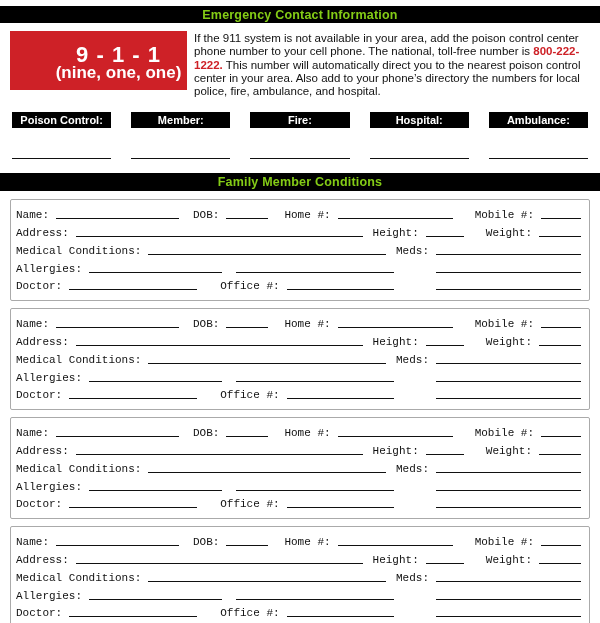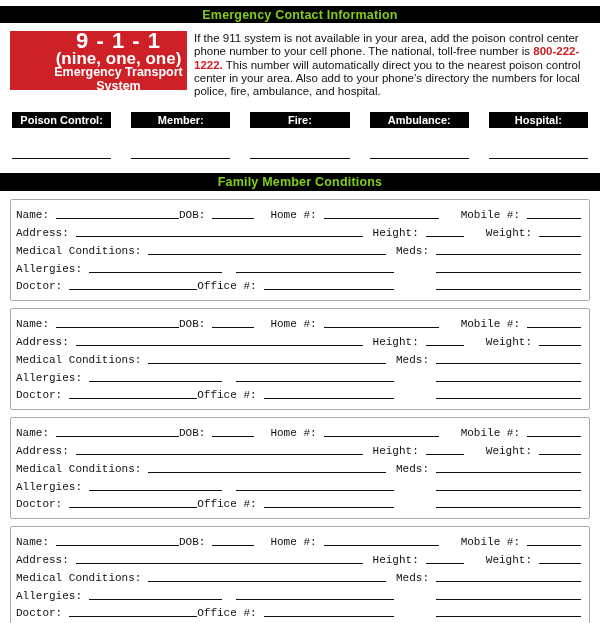--- a/index.html
+++ b/index.html
@@ -51,64 +51,63 @@
   .member-block{
     height:102px;border:1.5px solid var(--border-gray);border-radius:2px;
     margin-bottom:7px;padding:4px 8px 0 5px;
   }
   .frow{height:17.8px;display:flex;align-items:flex-end;font-size:11px;white-space:nowrap;font-family:Liberation Mono, monospace;}
   .frow .lbl{line-height:13px;flex:none;}
   .bl{border-bottom:1px solid var(--ink);margin-bottom:3px;height:3px;flex:none;}
   .grow{flex:1 1 auto;}
   
   .w-name{width:123px;}
-  .ml-dob{}
+  .ml-dob{margin-left:14px;}
   .w-dob{width:42px;margin-left:7px;}
   .ml-home{margin-left:16px;}
   .w-home{width:115px;margin-left:7px;}
   .ml-mobile{margin-left:22px;}
   .bl.after-lbl{margin-left:7px;}
   
   .ml-height{margin-left:10px;}
   .w-height{width:38px;}
   .ml-weight{margin-left:22px;}
   .w-weight{width:42px;}
   
   .ml-meds{margin-left:10px;text-align:center;}
   .w-right{width:145px;}
   .ml-rightcol{margin-left:42px;}
   
   .w-allergy{width:133px;}
   .ml-mid{margin-left:14px;}
   
   .w-doctor{width:128px;}
-  .ml-office{}
+  .ml-office{margin-left:23px;}
 </style>
 </head>
 <body>
 
 <div class="bar top">
   <span>Emergency Contact Information</span>
 </div>
 
 <div class="intro">
   <div class="badge">
     <div class="num">9 - 1 - 1</div>
     <div class="words">(nine, one, one)</div>
-    <div class="cap">Emergency Transport System</div>
   </div>
   <div class="intro-text"><span>If the 911 system is not available in your area, add the poison control center phone number to your cell phone. The national, toll-free number is </span><span class="phone">800-222-1222.</span><span> This number will automatically direct you to the nearest poison control center in your area. Also add to your phone’s directory the numbers for local police, fire, ambulance, and hospital.</span></div>
 </div>
 
 <div class="contact-grid">
   <div class="contact-box">Poison Control:</div>
   <div class="contact-box">Member:</div>
   <div class="contact-box">Fire:</div>
+  <div class="contact-box">Hospital:</div>
   <div class="contact-box">Ambulance:</div>
-  <div class="contact-box">Hospital:</div>
 </div>
 <div class="contact-grid contact-lines">
   <div class="contact-line"></div>
   <div class="contact-line"></div>
   <div class="contact-line"></div>
   <div class="contact-line"></div>
   <div class="contact-line"></div>
 </div>
 
 <div class="bar family">

